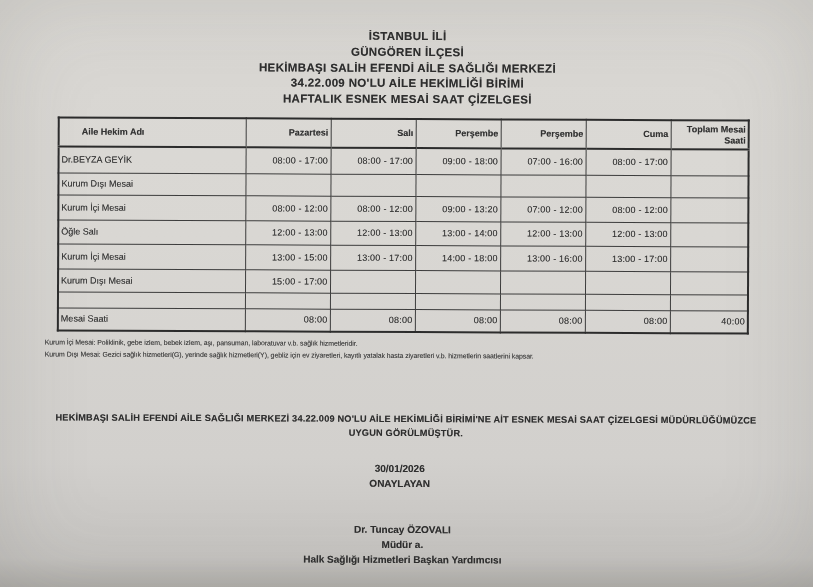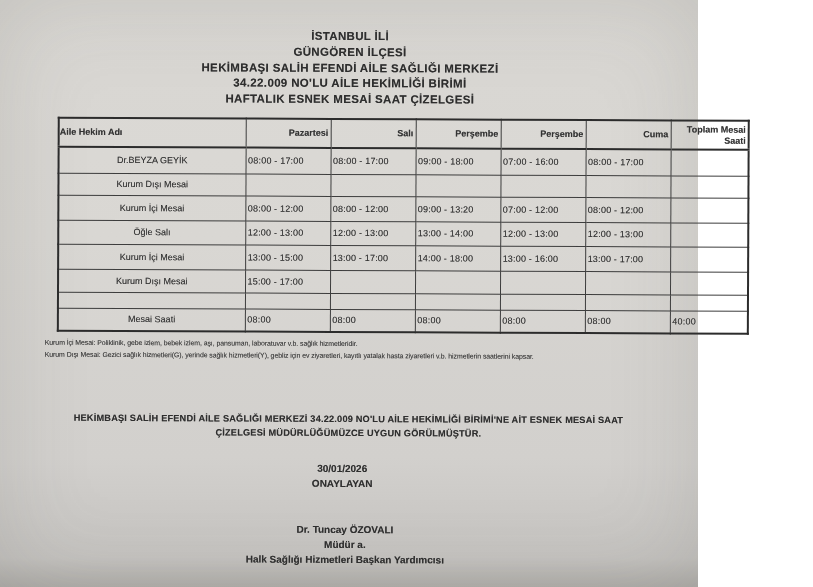--- a/index.html
+++ b/index.html
@@ -5,21 +5,21 @@
 <style>
   html, body {
     margin: 0; padding: 0;
     width: 813px; height: 587px;
     overflow: hidden;
     font-family: "Liberation Sans", sans-serif;
   }
   
   .photo {
     position: relative;
-    width: 698px; height: 587px;
+    width: 813px; height: 587px;
     background:
       linear-gradient(180deg, #dad8d4 0%, #d7d5d1 40%, #d2d0cd 78%, #c6c4c1 95%, #b2b0ac 100%),
       #d5d3cf;
     color: #303030;
   }
   .photo::after {
     content: "";
     position: absolute; inset: 0;
     box-shadow: inset 0 0 90px rgba(95, 92, 88, 0.18);
     pointer-events: none;
@@ -60,32 +60,32 @@
     overflow: hidden;
     white-space: nowrap;
   }
   table.schedule thead th {
     font-weight: bold;
     text-align: right;
     border-bottom: 2px solid #2c2c2c;
     white-space: normal;
     line-height: 11px;
   }
-  table.schedule thead th.name-col { text-align: left; padding-left: 0; }
+  table.schedule thead th.name-col { text-align: left; padding-left: 22px; }
   thead tr { height: 29px; }
   tbody tr:nth-child(1) { height: 26px; }
   tbody tr:nth-child(2) { height: 22px; }
   tbody tr:nth-child(3) { height: 25px; }
   tbody tr:nth-child(4) { height: 24px; }
   tbody tr:nth-child(5) { height: 25px; }
   tbody tr:nth-child(6) { height: 23px; }
   tbody tr:nth-child(7) { height: 16px; }
   tfoot tr { height: 23px; }
-  td.name-cell { text-align: center; padding-left: 5px; font-size: 9.5px; }
-  td.time-cell { text-align: left; letter-spacing: 0.2px; }
+  td.name-cell { text-align: left; padding-left: 5px; font-size: 9.5px; }
+  td.time-cell { text-align: right; letter-spacing: 0.2px; }
   tfoot td.name-cell { font-weight: normal; }
 
   
   .footnotes {
     position: absolute;
     left: 45px; top: 338px; right: 30px;
     font-size: 6.9px;
     letter-spacing: -0.05px;
     line-height: 12px;
     color: #3c3c3c;

